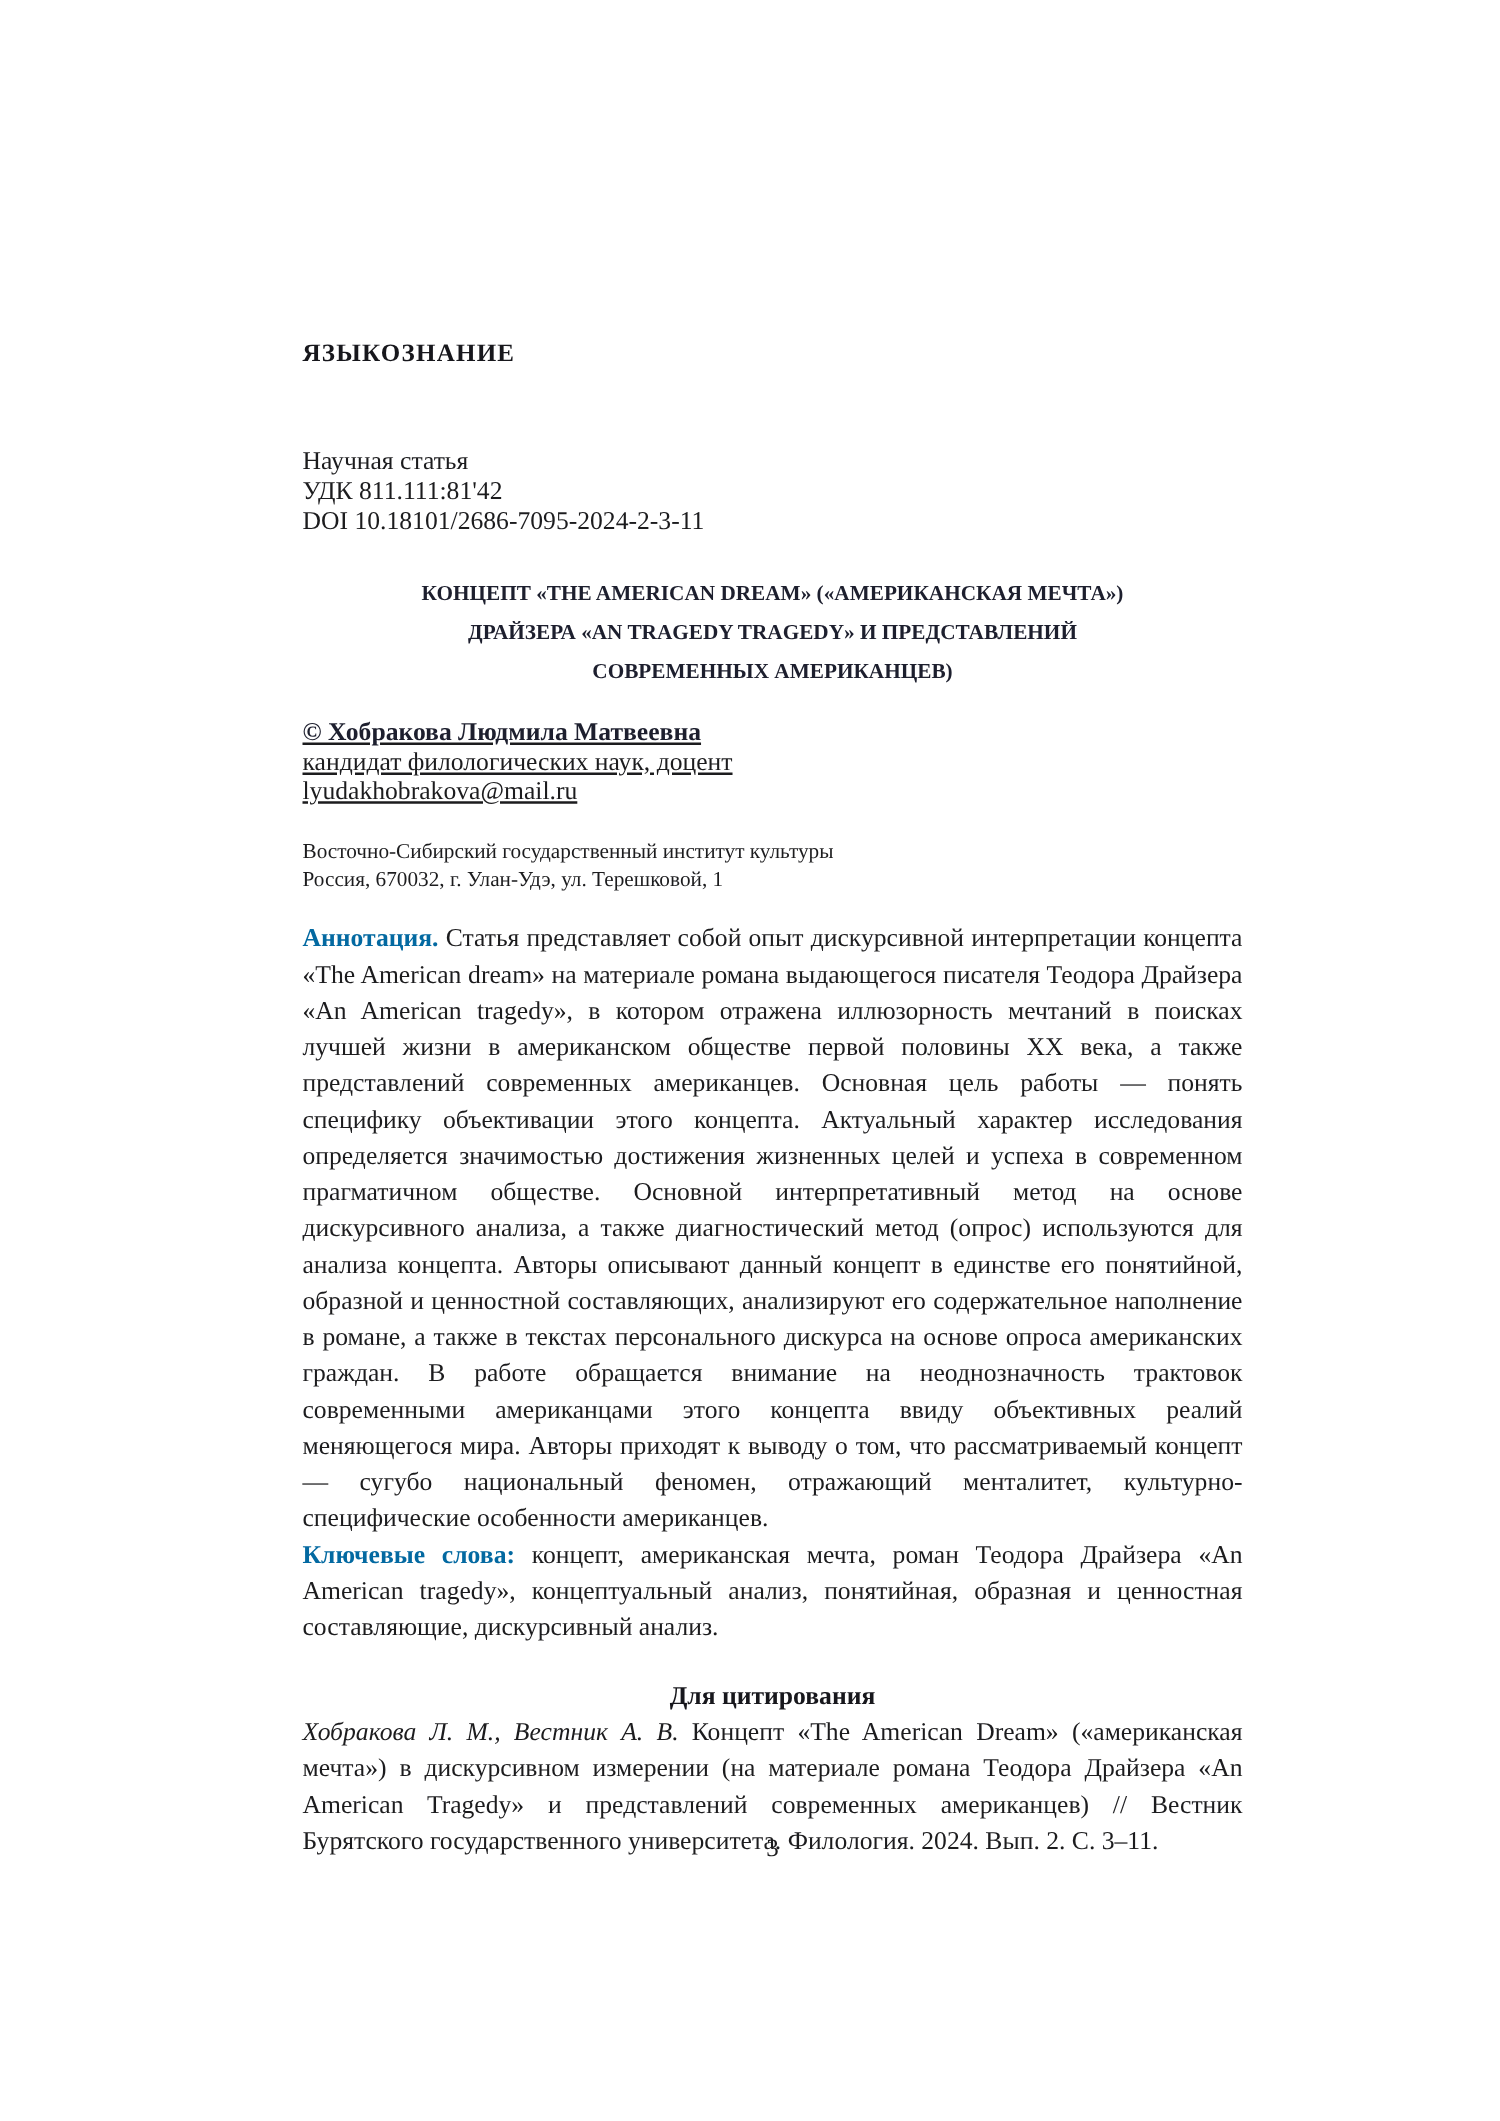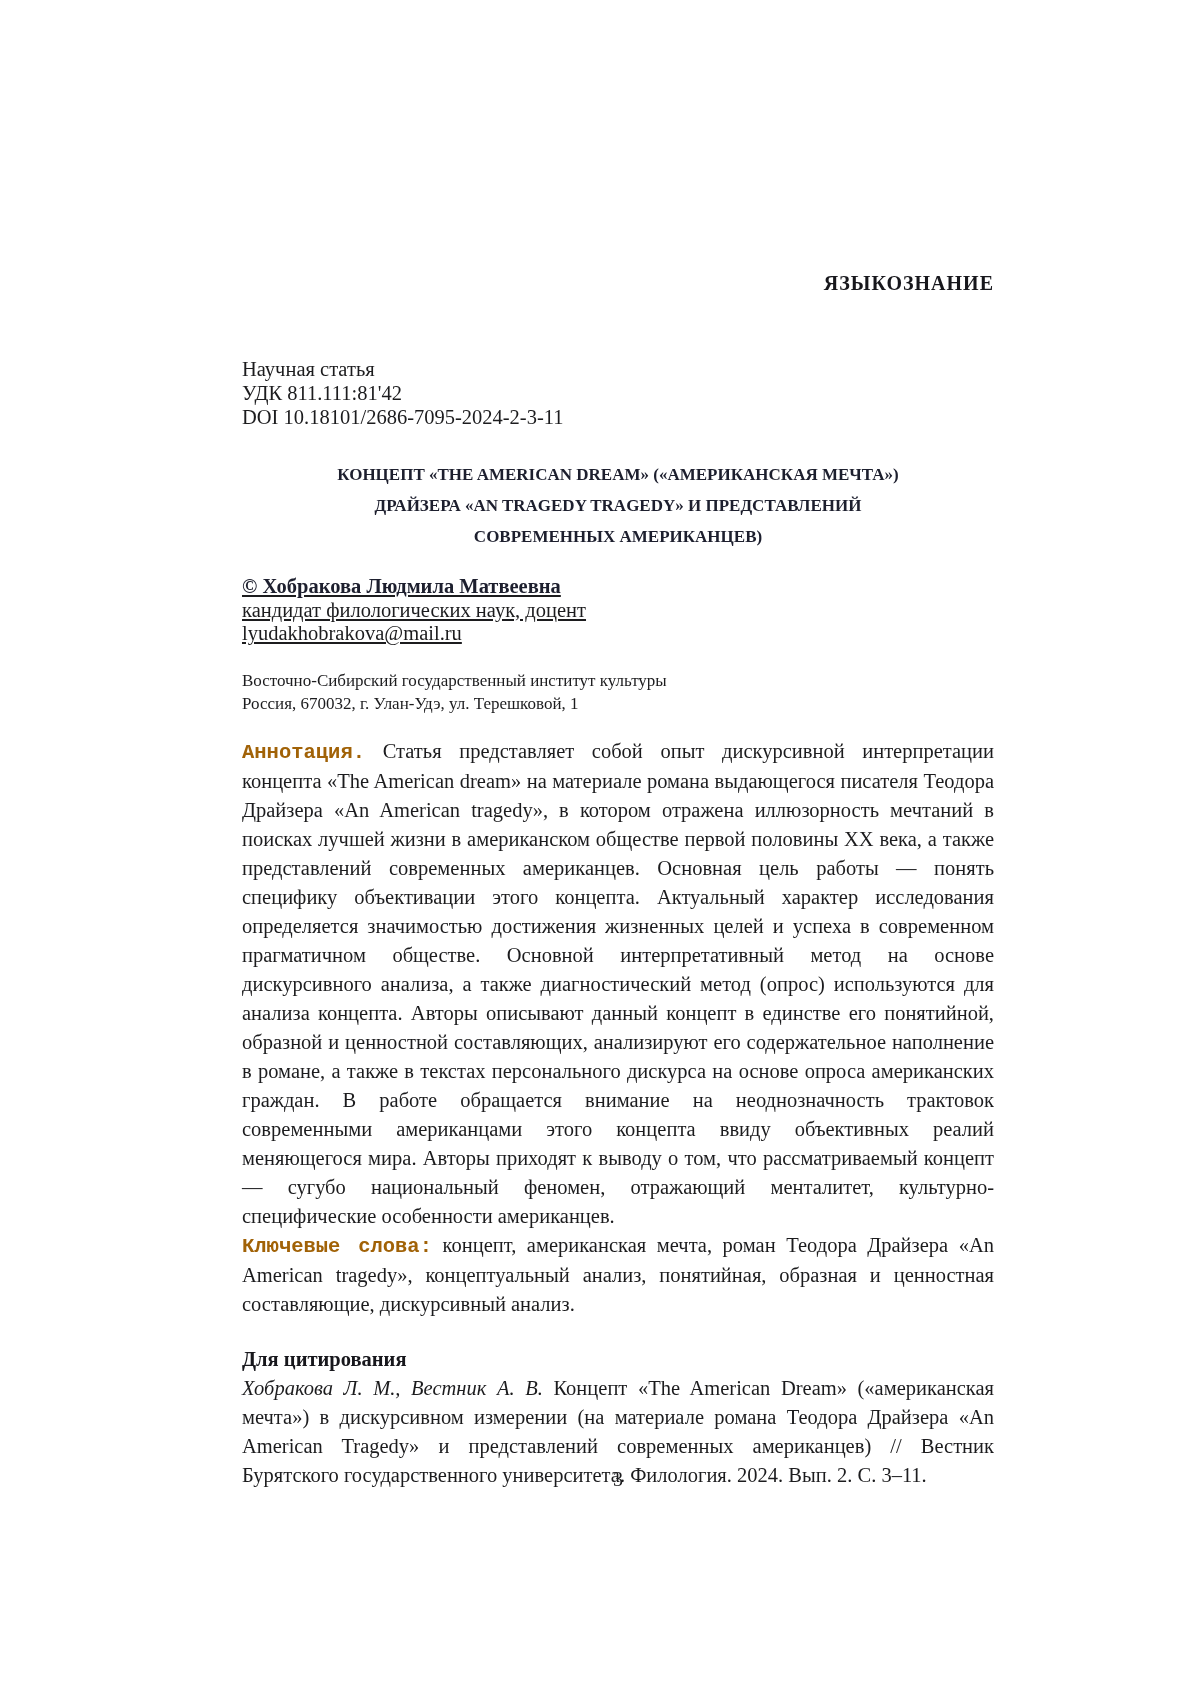--- a/index.html
+++ b/index.html
@@ -17,21 +17,21 @@
     color: #1c1c1e;
   }
   .content {
     position: absolute;
     left: 242px;
     top: 0;
     width: 752px;
   }
   .section-header {
     padding-top: 272px;
-    text-align: right;
+    text-align: left;
     font-weight: bold;
     font-size: 20px;
     letter-spacing: 1px;
     color: #17171c;
   }
   .meta-block {
     margin-top: 62px;
     font-size: 20.5px;
     line-height: 24px;
   }
@@ -60,27 +60,28 @@
     font-size: 17px;
     line-height: 23.5px;
   }
   .para {
     margin: 0;
     font-size: 20.5px;
     line-height: 29px;
     text-align: justify;
   }
   .abstract-para { margin-top: 21px; }
-  .bold-label { font-weight: bold; color: #a16207; font-family: Liberation Mono, monospace; }
+  .bold-label { font-weight: bold; color: #0369a1; }
   .citation-heading {
     margin-top: 26px;
     font-size: 20.5px;
     line-height: 29px;
     font-weight: bold;
     color: #17171c;
+    text-align: center;
   }
   .citation-para i { font-style: italic; }
   .page-number {
     position: absolute;
     left: 242px;
     width: 752px;
     top: 1468px;
     text-align: center;
     font-size: 20px;
   }

